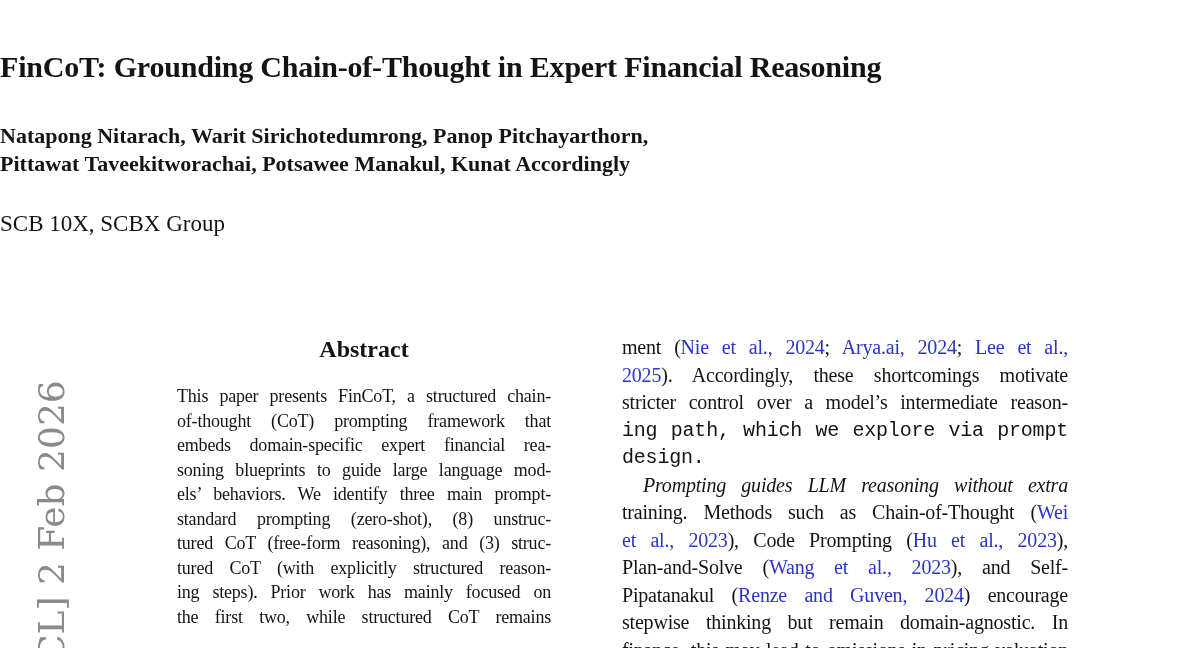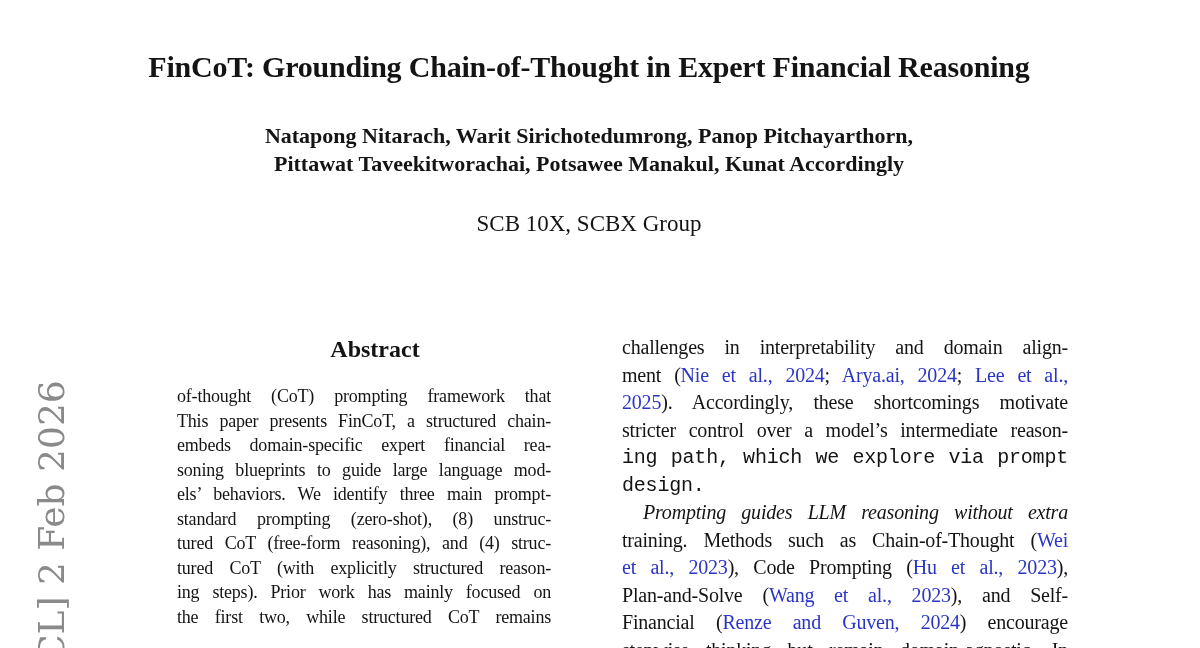--- a/index.html
+++ b/index.html
@@ -9,35 +9,35 @@
     height: 648px;
     background: var(--bg, #ffffff);
     overflow: hidden;
     font-family: "Liberation Serif", serif;
     color: var(--ink, #141414);
   }
   .centered-block {
     position: absolute;
     left: 0;
     width: 1178px;
-    text-align: center;
+    text-align: left;
     white-space: nowrap;
   }
   .paper-title {
     top: 50px;
     font-size: 30px;
     font-weight: bold;
     letter-spacing: -0.2px;
   }
   .author-line { font-weight: bold; font-size: 22px; line-height: 28px; }
   .authors-block { top: 122px; }
   .affiliation-block { top: 211px; font-size: 23px; font-family: Liberation Serif, serif; }
   .abstract-heading {
     position: absolute;
-    left: 188px; width: 374px; top: 336px;
+    left: 177px; width: 374px; top: 336px;
     text-align: center;
     font-size: 24px; font-weight: bold;
   }
   .abstract-body {
     position: absolute;
     left: 177px; width: 374px; top: 384px;
     font-size: 18px; line-height: 24.5px;
     letter-spacing: -0.2px;
   }
   .right-column {
@@ -75,40 +75,39 @@
   <div class="centered-block authors-block">
     <div class="author-line">Natapong Nitarach, Warit Sirichotedumrong, Panop Pitchayarthorn,</div>
     <div class="author-line">Pittawat Taveekitworachai, Potsawee Manakul, Kunat Accordingly</div>
   </div>
 
   <div class="centered-block affiliation-block">SCB 10X, SCBX Group</div>
 
   <div class="abstract-heading">Abstract</div>
 
   <div class="abstract-body" id="abstract-body">
+      <div class="line"><span>This paper presents FinCoT, a structured chain-</span></div>
       <div class="line"><span>of-thought (CoT) prompting framework that</span></div>
-      <div class="line"><span>This paper presents FinCoT, a structured chain-</span></div>
       <div class="line"><span>embeds domain-specific expert financial rea-</span></div>
       <div class="line"><span>soning blueprints to guide large language mod-</span></div>
       <div class="line"><span>els’ behaviors. We identify three main prompt-</span></div>
       <div class="line"><span>standard prompting (zero-shot), (8) unstruc-</span></div>
-      <div class="line"><span>tured CoT (free-form reasoning), and (4) struc-</span></div>
+      <div class="line"><span>tured CoT (free-form reasoning), and (3) struc-</span></div>
       <div class="line"><span>tured CoT (with explicitly structured reason-</span></div>
       <div class="line"><span>ing steps). Prior work has mainly focused on</span></div>
       <div class="line"><span>the first two, while structured CoT remains</span></div>
     </div>
 
   <div class="right-column" id="right-column">
-      <div class="line"><span>challenges in interpretability and domain align-</span></div>
       <div class="line"><span>ment (</span><span class="cite">Nie et al., 2024</span><span>; </span><span class="cite">Arya.ai, 2024</span><span>; </span><span class="cite">Lee et al.,</span></div>
       <div class="line"><span class="cite">2025</span><span>). Accordingly, these shortcomings motivate</span></div>
       <div class="line"><span>stricter control over a model’s intermediate reason-</span></div>
       <div class="line pend"><span>ing path, which we explore via prompt design.</span></div>
       <div class="line indent"><span>Prompting guides LLM reasoning without extra</span></div>
       <div class="line"><span>training. Methods such as Chain-of-Thought (</span><span class="cite">Wei</span></div>
       <div class="line"><span class="cite">et al., 2023</span><span>), Code Prompting (</span><span class="cite">Hu et al., 2023</span><span>),</span></div>
       <div class="line"><span>Plan-and-Solve (</span><span class="cite">Wang et al., 2023</span><span>), and Self-</span></div>
-      <div class="line"><span>Financial (</span><span class="cite">Renze and Guven, 2024</span><span>) encourage</span></div>
+      <div class="line"><span>Pipatanakul (</span><span class="cite">Renze and Guven, 2024</span><span>) encourage</span></div>
       <div class="line"><span>stepwise thinking but remain domain-agnostic. In</span></div>
       <div class="line"><span>finance, this may lead to omissions in pricing valuation</span></div>
     </div>
 
 </div>
 
 </body></html>

